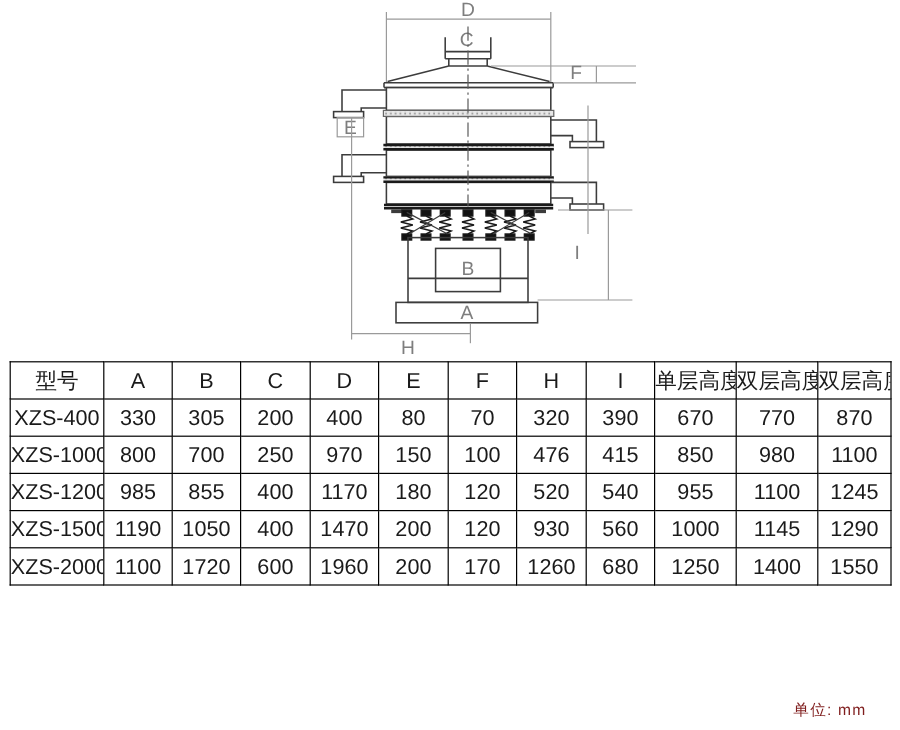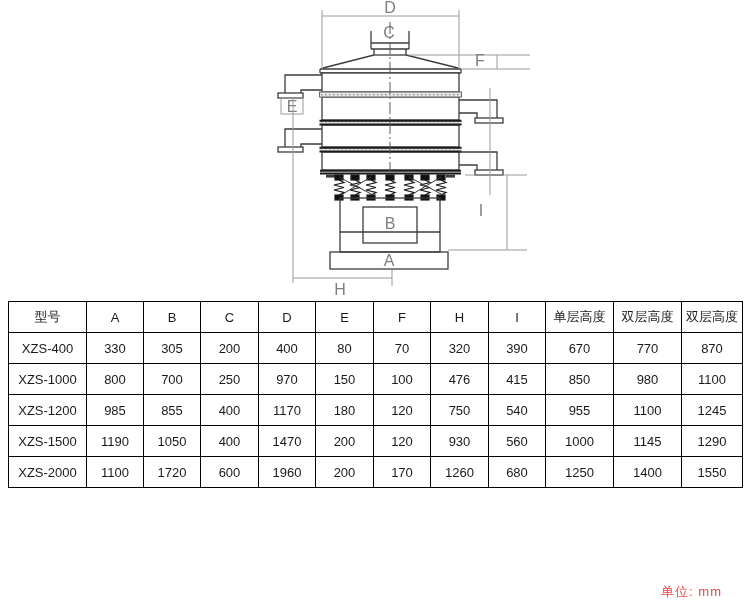--- a/index.html
+++ b/index.html
@@ -8,28 +8,28 @@
     font-family:"Liberation Sans", sans-serif;color:#1a1a1a;overflow:hidden;
   }
   .diagram-wrap{position:absolute;left:0;top:0;width:750px;height:300px;}
   svg text.dim{
     font-family:"Liberation Sans", sans-serif;
     fill:#7e7e7e;font-size:16px;
   }
   .spec-table{
     position:absolute;left:8px;top:301px;width:734px;
     border-collapse:collapse;table-layout:fixed;
-    font-size:13px;color:#1a1a1a;
+    font-size:18px;color:#1a1a1a;
   }
   .spec-table th,.spec-table td{
     border:1px solid #000;height:30px;text-align:center;vertical-align:middle;
     font-weight:normal;padding:0;overflow:hidden;white-space:nowrap;
   }
   .unit-note{
-    position:absolute;right:28px;top:583px;font-size:13px;color:#ef4444;
+    position:absolute;right:28px;top:583px;font-size:13px;color:#7f1d1d;
     letter-spacing:1px;
   }
 </style>
 </head>
 <body>
 
 <div class="stage">
 
   <div class="diagram-wrap">
     <svg width="750" height="300" viewBox="0 0 750 300">
@@ -260,21 +260,21 @@
           <td>1100</td>
         </tr>
         <tr>
           <td>XZS-1200</td>
           <td>985</td>
           <td>855</td>
           <td>400</td>
           <td>1170</td>
           <td>180</td>
           <td>120</td>
-          <td>750</td>
+          <td>520</td>
           <td>540</td>
           <td>955</td>
           <td>1100</td>
           <td>1245</td>
         </tr>
         <tr>
           <td>XZS-1500</td>
           <td>1190</td>
           <td>1050</td>
           <td>400</td>

